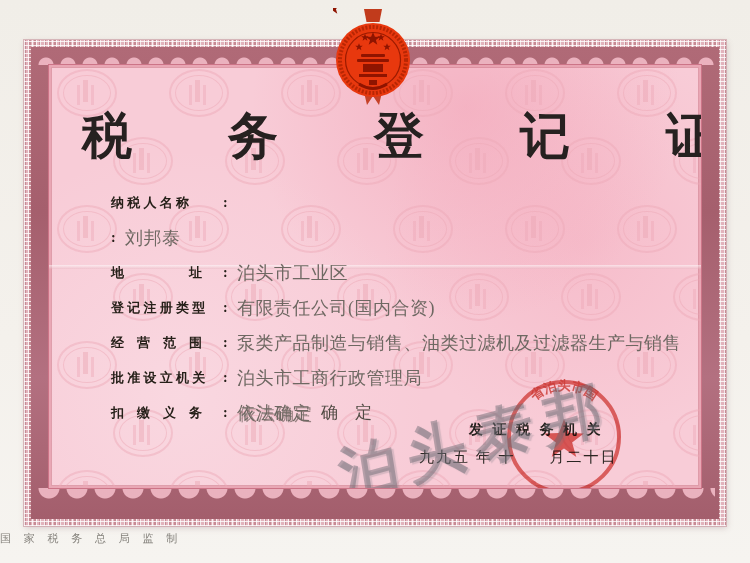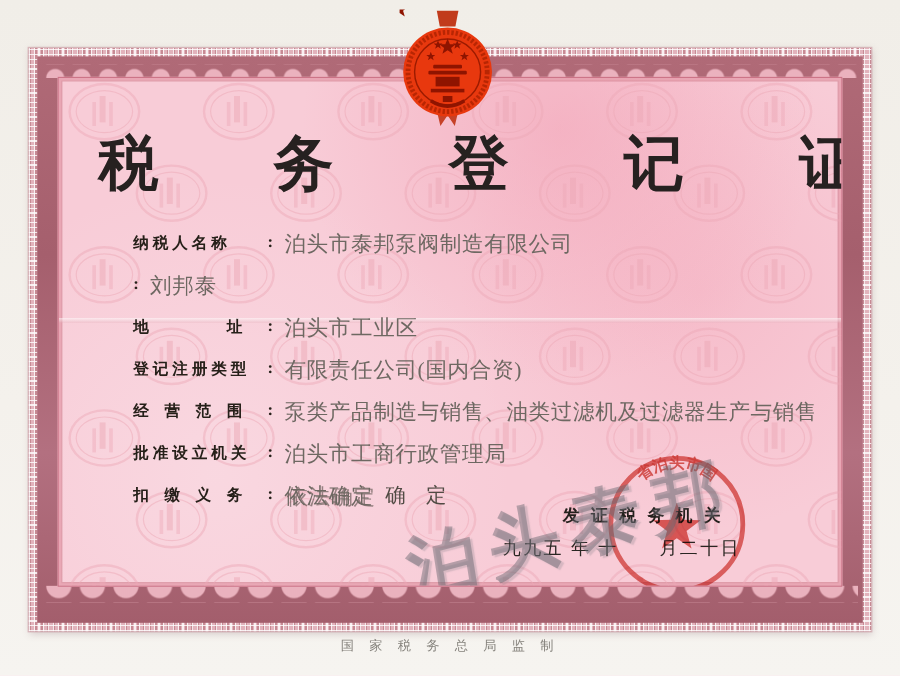--- a/index.html
+++ b/index.html
@@ -70,21 +70,21 @@
   .issuer{position:absolute;left:420px;top:356px;z-index:3;font-weight:bold;font-size:14px;
     color:#24201c;letter-spacing:3px;white-space:pre;}
   .idate{position:absolute;left:370px;top:383px;z-index:3;font-size:15px;color:#2a2622;
     letter-spacing:2px;white-space:pre;font-family:Liberation Serif, serif;}
   .seal{position:absolute;left:455px;top:312px;width:120px;height:120px;z-index:4;
     mix-blend-mode:multiply;opacity:.9;}
   .gwm{position:absolute;left:286px;top:336px;z-index:5;font-size:60px;font-weight:bold;
     color:rgba(103,103,110,.45);letter-spacing:10px;white-space:nowrap;
     transform:rotate(-15deg) skewX(-6deg);text-shadow:2px 2px 1px rgba(120,120,126,.25);pointer-events:none;}
   .emblem{position:absolute;left:333px;top:8px;width:80px;height:100px;z-index:10;}
-  .footer{position:absolute;left:0;right:0;top:531px;text-align:center;font-size:11px;
+  .footer{position:absolute;left:0;right:0;top:531px;text-align:left;font-size:11px;
     color:#85827c;letter-spacing:5px;white-space:pre;}
 </style>
 </head>
 <body>
 
 <div class="cert">
   <div class="band"></div>
   <div class="inner">
     <div id="meds">
         <div class="med" style="left: 8px; top: 4px;"></div>
@@ -132,21 +132,20 @@
       </div>
     <div class="crease"></div>
 
     <div class="title">税 务 登 记 证</div>
 
 
     <div class="fields">
       <div class="row">
         <span class="lab">纳 税 人 名 称</span>
         <span class="colon">:</span>
-        <span class="val">泊头市泰邦泵阀制造有限公司</span>
       </div>
       <div class="row">
         <span class="colon">:</span>
         <span class="val">刘邦泰</span>
       </div>
       <div class="row">
         <span class="lab">地　　　　　址</span>
         <span class="colon">:</span>
         <span class="val">泊头市工业区</span>
       </div>

